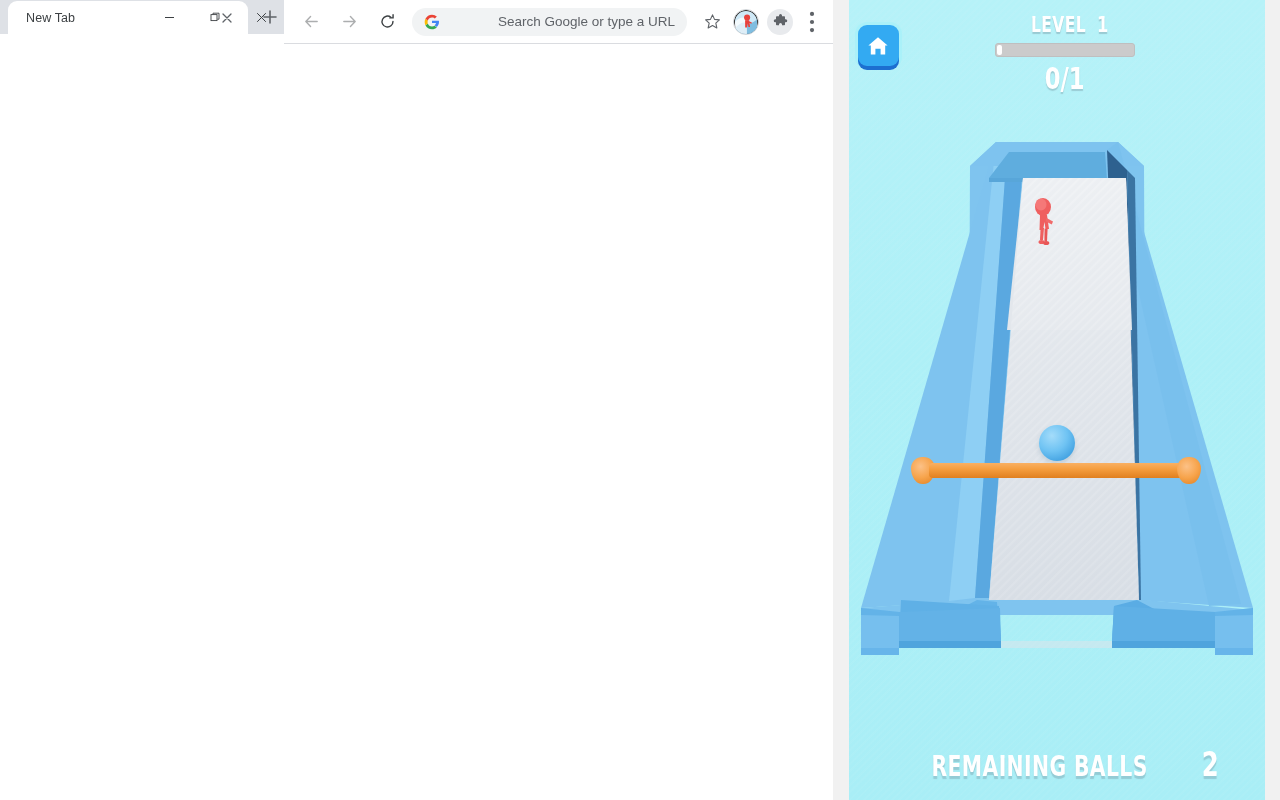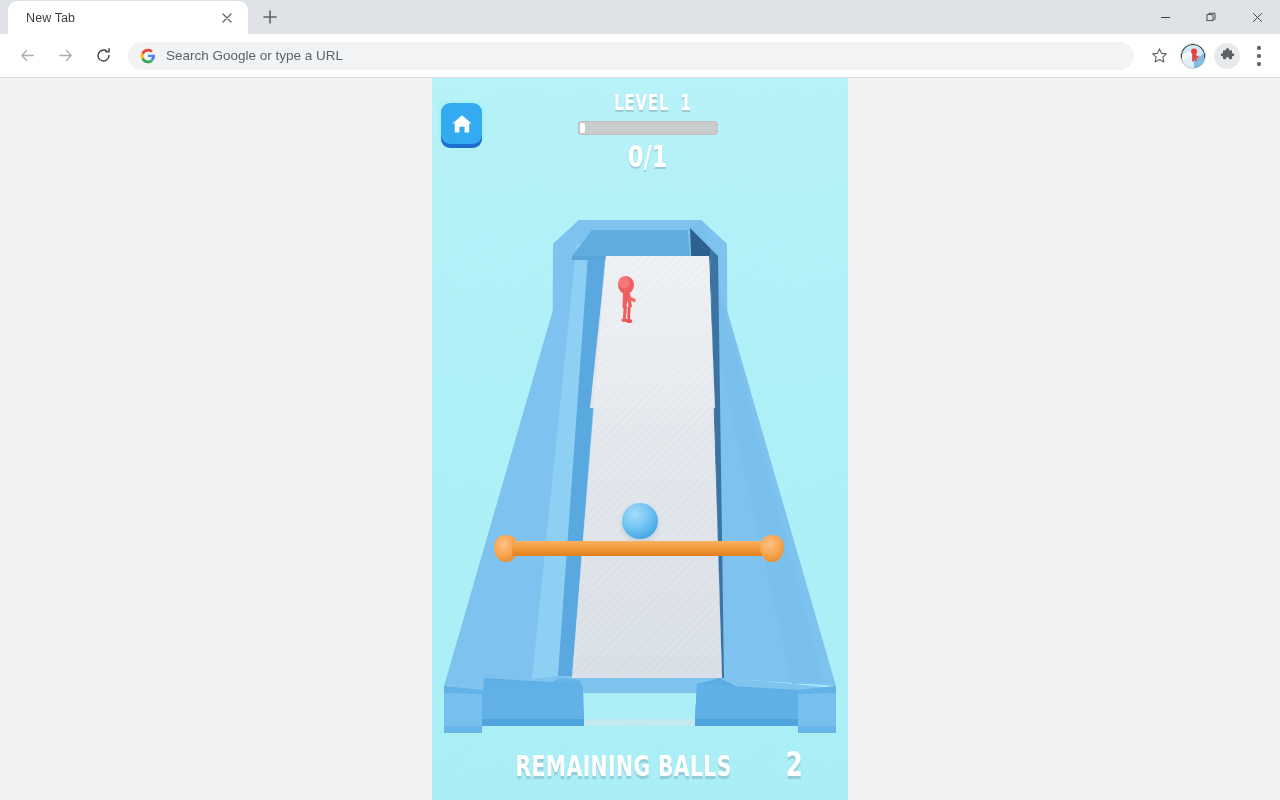--- a/index.html
+++ b/index.html
@@ -11,21 +11,21 @@
     overflow: hidden;
     font-family: "Liberation Sans", sans-serif;
     background: #ffffff;
   }
 
   
   .browser {
     width: 1280px;
     height: 800px;
     display: flex;
-    flex-direction: column;
+    flex-direction: row;
     position: relative;
     justify-content: center;
   }
 
   .tabstrip {
     height: 34px;
     background: #dee1e6;
     display: flex;
     align-items: flex-end;
     position: relative;
@@ -120,20 +120,21 @@
   .omnibox {
     flex: 1;
     height: 28px;
     background: #f1f3f4;
     border-radius: 14px;
     display: flex;
     align-items: center;
     padding: 0 12px;
     margin: 0 8px 0 6px;
     min-width: 0;
+    gap: 48px;
   }
   .omnibox-text {
     font-size: 13.5px;
     color: #5f6368;
     margin-left: 10px;
     white-space: nowrap;
     overflow: hidden;
     text-overflow: ellipsis;
   }
   .g-icon { width: 16px; height: 16px; flex: none; }

